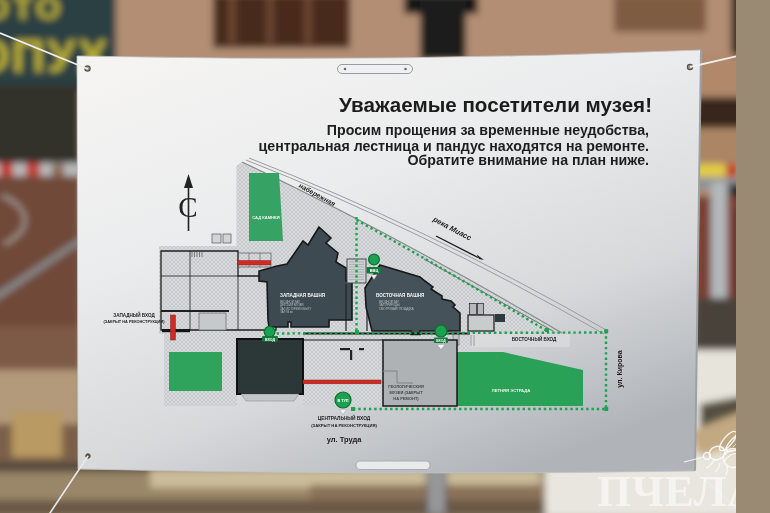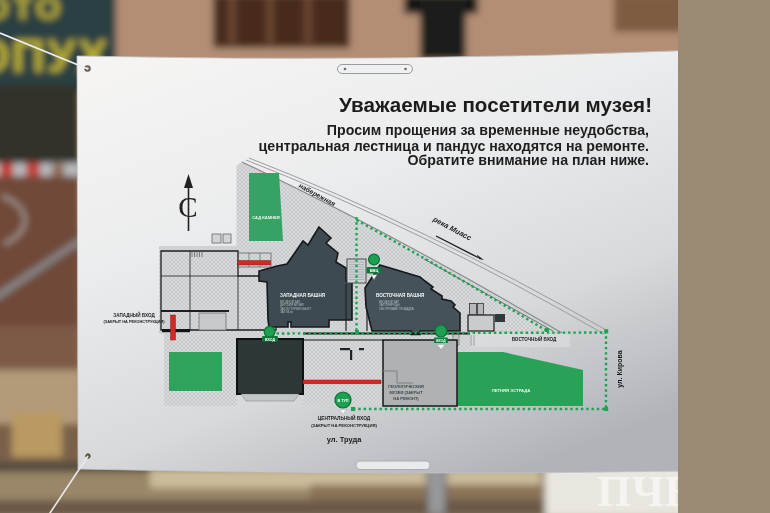--- a/index.html
+++ b/index.html
@@ -1,16 +1,16 @@
 <!DOCTYPE html>
 <html><head>
 <meta charset="utf-8">
 <style>
   html,body{margin:0;padding:0;background:#9a8a74;}
-  #scene{position:relative;width:678px;height:513px;overflow:hidden;font-family:"Liberation Sans",sans-serif;}
+  #scene{position:relative;width:736px;height:513px;overflow:hidden;font-family:"Liberation Sans",sans-serif;}
   svg{display:block;}
 </style>
 </head>
 <body>
 <div id="scene">
 <svg width="770" height="513" viewBox="0 0 770 513" font-family="Liberation Sans, sans-serif">
 <defs>
   <pattern id="hx" width="4" height="4" patternUnits="userSpaceOnUse">
     <path d="M0,4 L4,0 M0,0 L4,4" stroke="#c3c6c8" stroke-width="0.8" fill="none"></path>
   </pattern>

